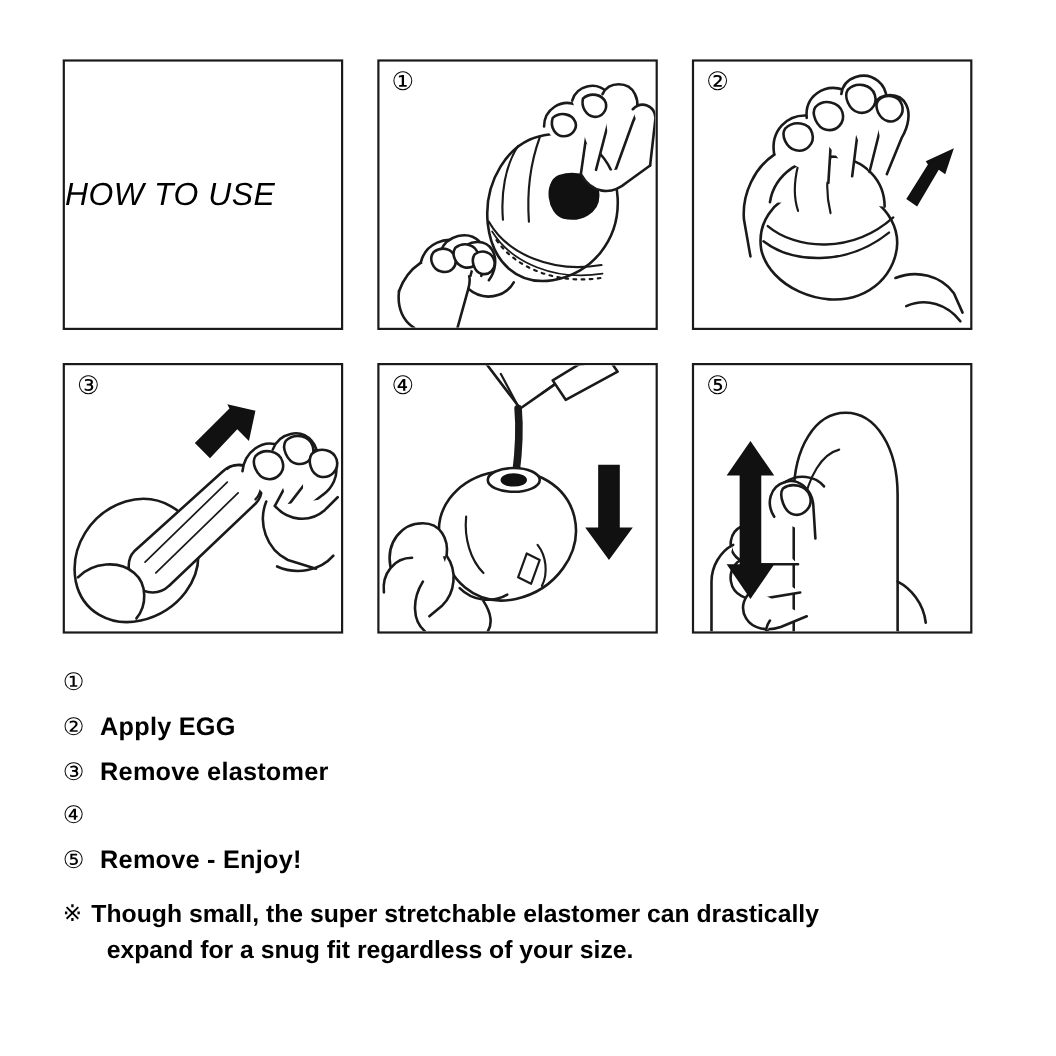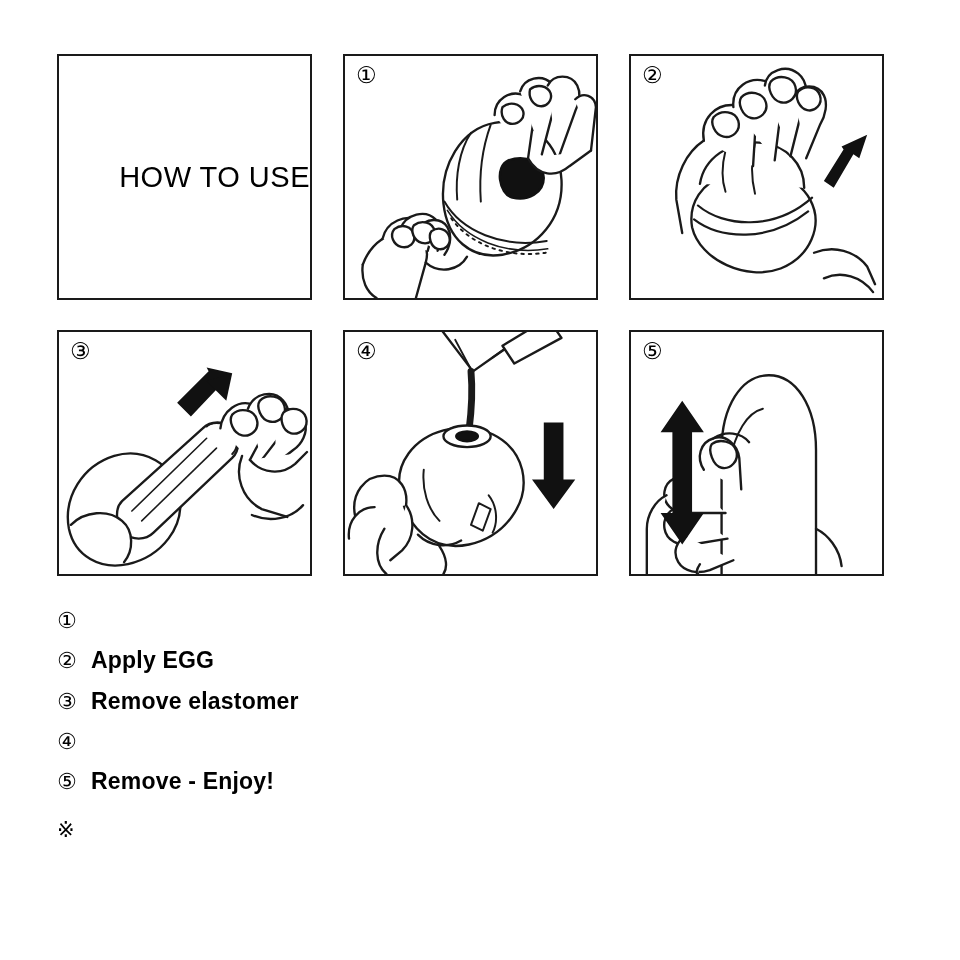--- a/index.html
+++ b/index.html
@@ -46,21 +46,22 @@
     left: 11px;
     top: 8px;
     font-size: 23px;
     line-height: 1;
     z-index: 5;
     font-family: "DejaVu Sans", sans-serif;
   }
   .panel.title-panel {
     display: flex;
     align-items: center;
-    justify-content: flex-end;
+    justify-content: flex-start;
+    font-style: italic;
   }
   .panel .title-text {
     font-size: 29px;
     letter-spacing: 0.5px;
     white-space: nowrap;
   }
   .panel svg {
     position: absolute;
     left: 0;
     top: 0;
@@ -315,18 +316,20 @@
       <span class="marker">④</span>
     </div>
     <div class="legend-row">
       <span class="marker">⑤</span>
       <span class="txt">Remove - Enjoy!</span>
     </div>
 
     <div class="note">
       <span class="marker">※</span>
       <span class="txt">
+        <span>Though small, the super stretchable elastomer can drastically</span>
+        <span class="l2">expand for a snug fit regardless of your size.</span>
       </span>
     </div>
 
   </div>
 
 </div>
 
 </body></html>

